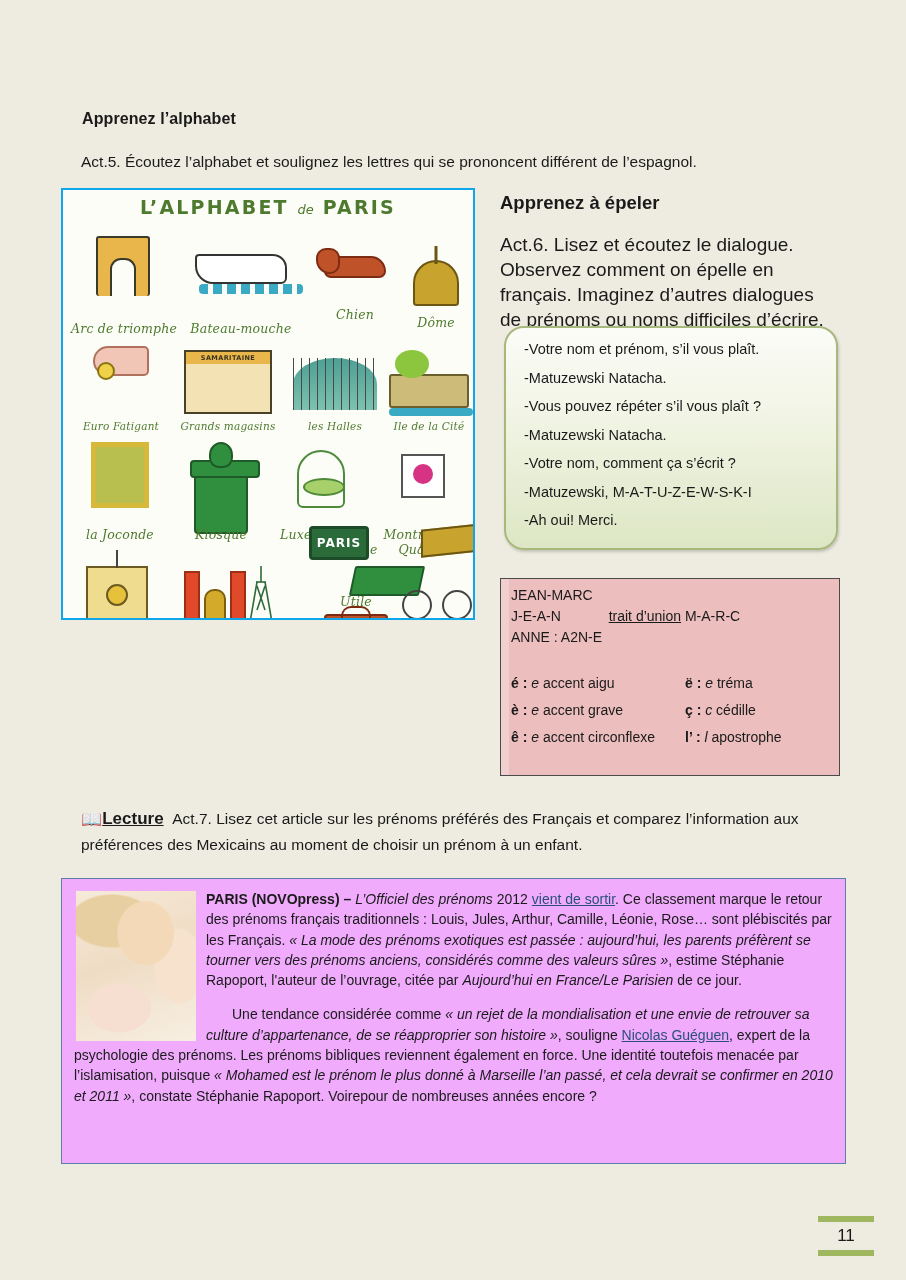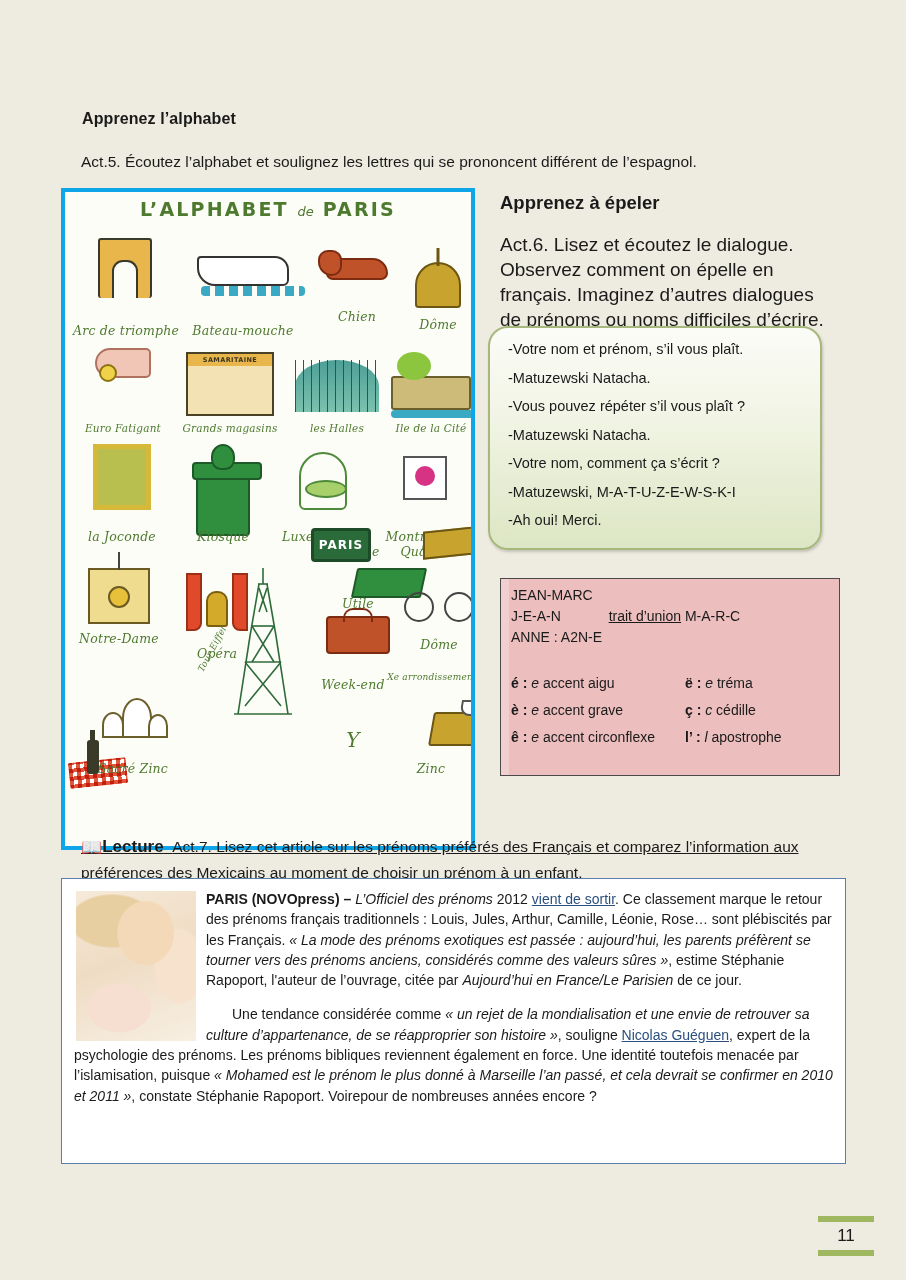--- a/index.html
+++ b/index.html
@@ -21,23 +21,23 @@
     font-size: 16px; font-weight: bold; letter-spacing: .1px; text-align: right;
   }
   .act5 {
     position: absolute; left: 81px; top: 152px; width: 760px;
     font-size: 15.5px; line-height: 1.35;
   }
 
   
   .illus {
     position: absolute; left: 61px; top: 188px;
-    width: 414px; height: 662px;
+    width: 414px; height: 432px;
     background: #fdfdf7;
-    border: 4px solid #0ea5e9;
+    border: 2px solid #0ea5e9;
     overflow: hidden;
   }
   .illus-inner { position: absolute; inset: 0; }
   .ititle {
     position: absolute; top: 6px; left: 0; right: 0;
     text-align: center;
     font-family: "DejaVu Sans", sans-serif;
     font-size: 19px; font-weight: bold; color: #4e7a2f;
     letter-spacing: 2.2px;
   }
@@ -121,21 +121,21 @@
   .h-epeler {
     position: absolute; left: 500px; top: 192px;
     font-size: 18.5px; font-weight: bold;
   }
   .act6 {
     position: absolute; left: 500px; top: 232px; width: 340px;
     font-size: 19px; line-height: 1.32;
   }
 
   .dialog {
-    position: absolute; left: 488px; top: 326px;
+    position: absolute; left: 504px; top: 326px;
     width: 334px; height: 224px;
     border: 2px solid #a7b87d;
     border-radius: 20px;
     background: linear-gradient(180deg, #fbfcf7 0%, #f2f5e6 38%, #dde6c4 100%);
     box-shadow: 1px 2px 3px rgba(0,0,0,.18);
     padding: 14px 18px;
   }
   .dialog-line { font-size: 14.5px; line-height: 1.0; margin-bottom: 14px; white-space: nowrap; }
   .dialog-line:last-child { margin-bottom: 0; }
 
@@ -158,30 +158,30 @@
   .tbl-row u { text-decoration: underline; padding-left: 44px; }
   .accents { margin-top: 22px; }
   .acc-line { display:flex; font-size: 14px; line-height: 1.93; }
   .acc-a { width: 174px; }
   .acc-b { width: 150px; }
   .acc-line b { font-weight: bold; }
   .acc-line i { font-style: italic; }
 
   
   .lecture-block {
-    position: absolute; left: 81px; top: 834px; width: 770px;
-    font-size: 15.5px; line-height: 1.55; text-decoration: underline;
+    position: absolute; left: 81px; top: 806px; width: 770px;
+    font-size: 15.5px; line-height: 1.55;
   }
   .book-icon { font-size: 17px; vertical-align: -1px; }
   .lecture-word { font-weight: bold; font-size: 17px; text-decoration: underline; }
 
   .article {
     position: absolute; left: 61px; top: 878px;
     width: 785px; height: 286px;
-    background: #ffffff;
+    background: #f0abfc;
     border: 1px solid #5b7fa8;
     padding: 10px 12px 16px 12px;
   }
   .art-photo {
     float: left; width: 120px; height: 150px; margin: 2px 10px 4px 2px;
     border: 0;
     background:
       radial-gradient(ellipse 52px 40px at 36% 78%, #f6ded0 0 60%, transparent 62%),
       radial-gradient(ellipse 46px 52px at 58% 28%, #f3d9b8 0 60%, transparent 63%),
       radial-gradient(ellipse 70px 44px at 30% 20%, #e8cfa2 0 58%, transparent 62%),

